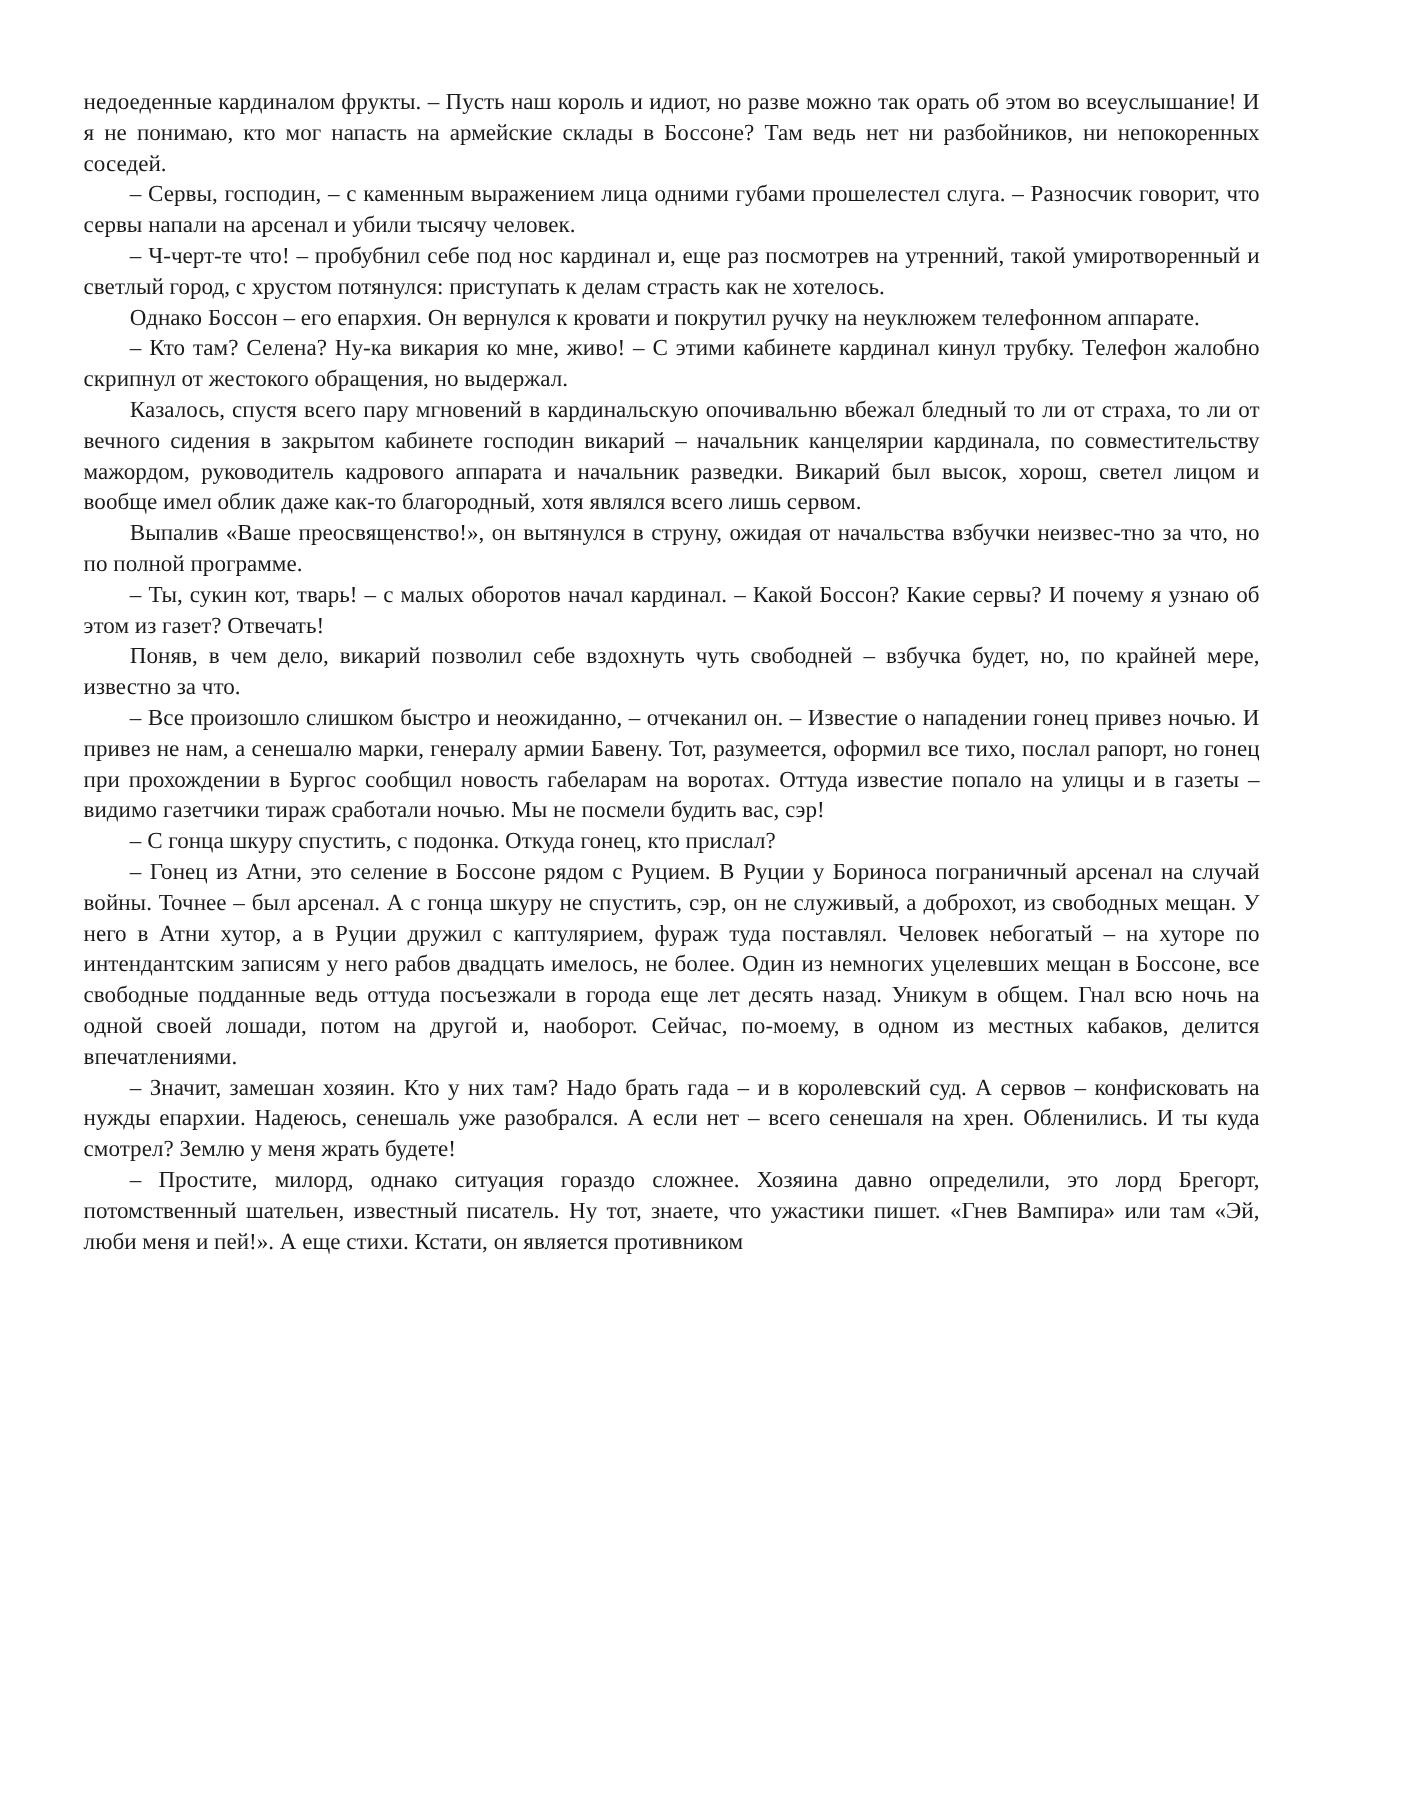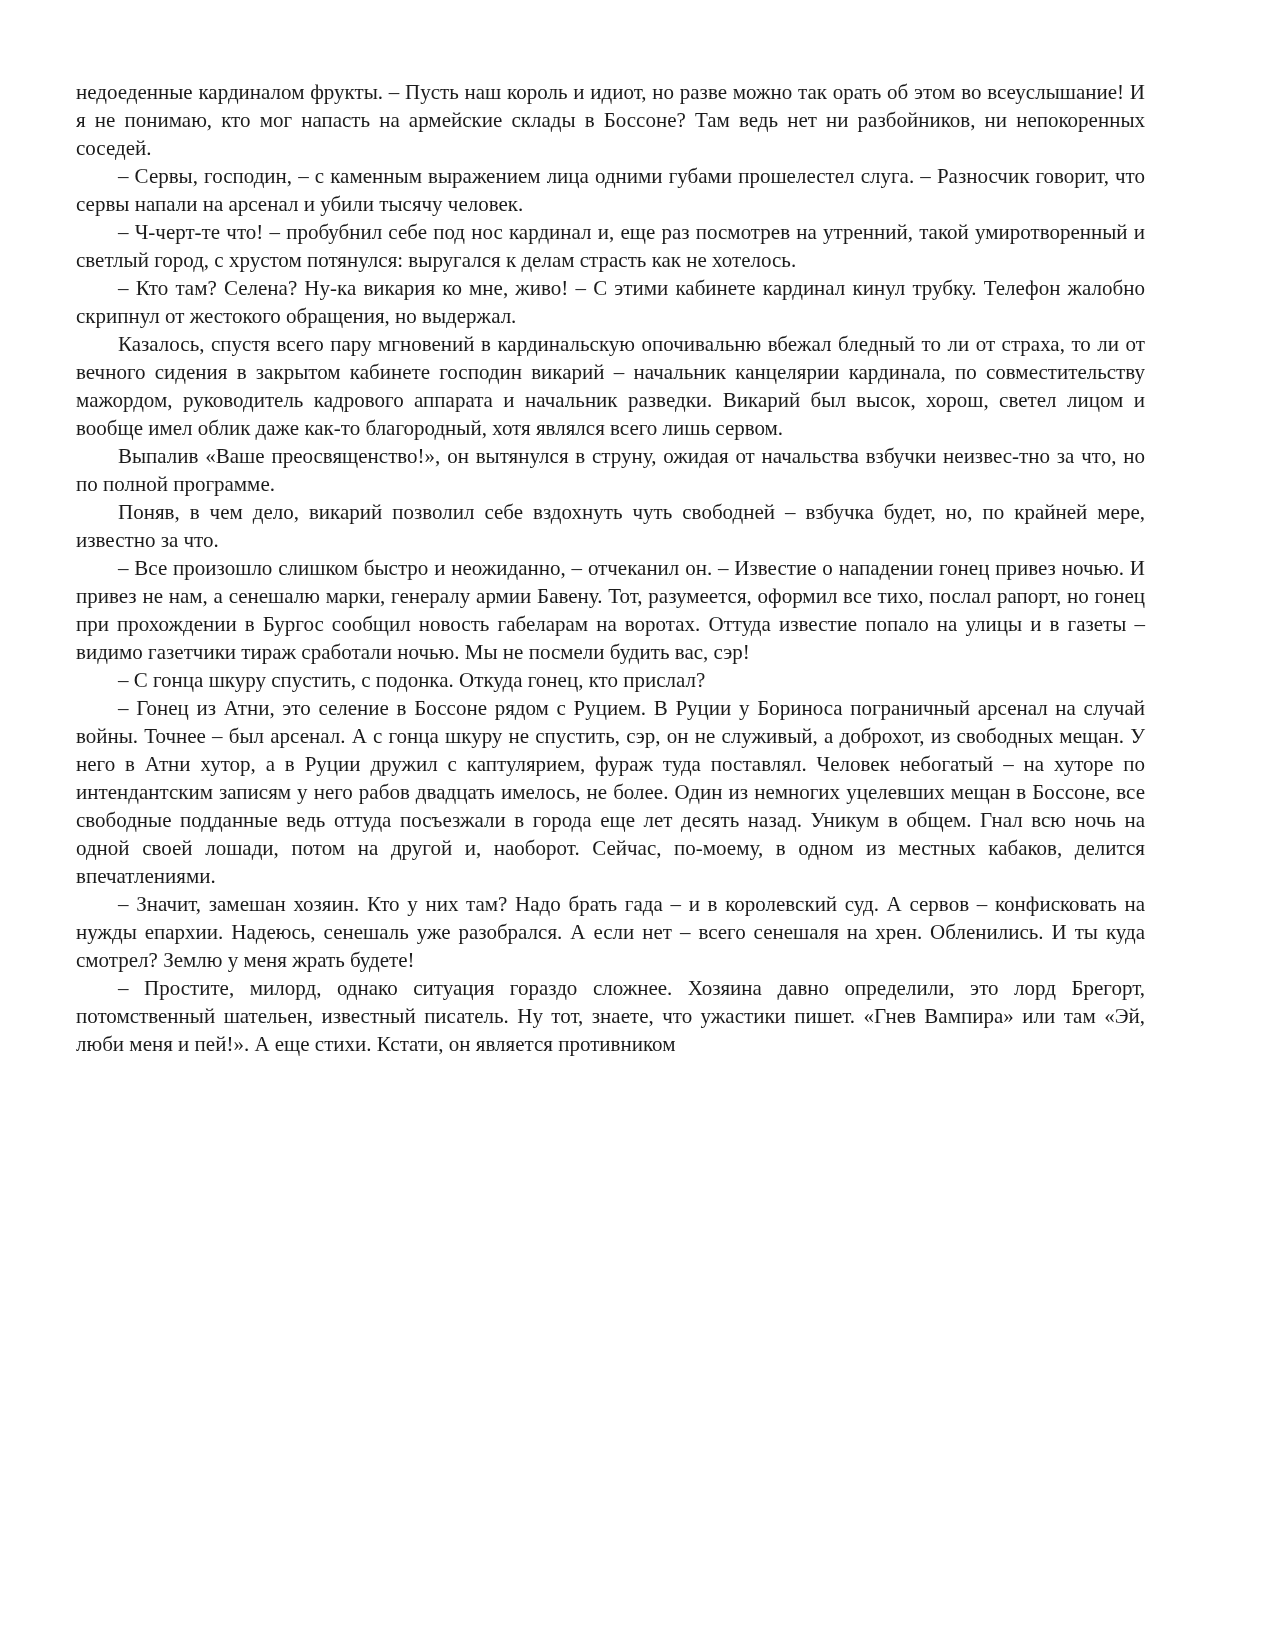--- a/index.html
+++ b/index.html
@@ -32,24 +32,26 @@
     text-indent: 42px;
   }
 </style>
 </head>
 <body>
 
 <div class="page">
   <div class="text-block" id="text-container">
       <p>недоеденные кардиналом фрукты. – Пусть наш король и идиот, но разве можно так орать об этом во всеуслышание! И я не понимаю, кто мог напасть на армейские склады в Боссоне? Там ведь нет ни разбойников, ни непокоренных соседей.</p>
       <p class="indented">– Сервы, господин, – с каменным выражением лица одними губами прошелестел слуга. – Разносчик говорит, что сервы напали на арсенал и убили тысячу человек.</p>
-      <p class="indented">– Ч-черт-те что! – пробубнил себе под нос кардинал и, еще раз посмотрев на утренний, такой умиротворенный и светлый город, с хрустом потянулся: выругался к делам страсть как не хотелось.</p>
+      <p class="indented">– Ч-черт-те что! – пробубнил себе под нос кардинал и, еще раз посмотрев на утренний, такой умиротворенный и светлый город, с хрустом потянулся: приступать к делам страсть как не хотелось.</p>
+      <p class="indented">Однако Боссон – его епархия. Он вернулся к кровати и покрутил ручку на неуклюжем телефонном аппарате.</p>
       <p class="indented">– Кто там? Селена? Ну-ка викария ко мне, живо! – С этими кабинете кардинал кинул трубку. Телефон жалобно скрипнул от жестокого обращения, но выдержал.</p>
       <p class="indented">Казалось, спустя всего пару мгновений в кардинальскую опочивальню вбежал бледный то ли от страха, то ли от вечного сидения в закрытом кабинете господин викарий – начальник канцелярии кардинала, по совместительству мажордом, руководитель кадрового аппарата и начальник разведки. Викарий был высок, хорош, светел лицом и вообще имел облик даже как-то благородный, хотя являлся всего лишь сервом.</p>
       <p class="indented">Выпалив «Ваше преосвященство!», он вытянулся в струну, ожидая от начальства взбучки неизвес-тно за что, но по полной программе.</p>
+      <p class="indented">– Ты, сукин кот, тварь! – с малых оборотов начал кардинал. – Какой Боссон? Какие сервы? И почему я узнаю об этом из газет? Отвечать!</p>
       <p class="indented">Поняв, в чем дело, викарий позволил себе вздохнуть чуть свободней – взбучка будет, но, по крайней мере, известно за что.</p>
       <p class="indented">– Все произошло слишком быстро и неожиданно, – отчеканил он. – Известие о нападении гонец привез ночью. И привез не нам, а сенешалю марки, генералу армии Бавену. Тот, разумеется, оформил все тихо, послал рапорт, но гонец при прохождении в Бургос сообщил новость габеларам на воротах. Оттуда известие попало на улицы и в газеты – видимо газетчики тираж сработали ночью. Мы не посмели будить вас, сэр!</p>
       <p class="indented">– С гонца шкуру спустить, с подонка. Откуда гонец, кто прислал?</p>
       <p class="indented">– Гонец из Атни, это селение в Боссоне рядом с Руцием. В Руции у Бориноса пограничный арсенал на случай войны. Точнее – был арсенал. А с гонца шкуру не спустить, сэр, он не служивый, а доброхот, из свободных мещан. У него в Атни хутор, а в Руции дружил с каптулярием, фураж туда поставлял. Человек небогатый – на хуторе по интендантским записям у него рабов двадцать имелось, не более. Один из немногих уцелевших мещан в Боссоне, все свободные подданные ведь оттуда посъезжали в города еще лет десять назад. Уникум в общем. Гнал всю ночь на одной своей лошади, потом на другой и, наоборот. Сейчас, по-моему, в одном из местных кабаков, делится впечатлениями.</p>
       <p class="indented">– Значит, замешан хозяин. Кто у них там? Надо брать гада – и в королевский суд. А сервов – конфисковать на нужды епархии. Надеюсь, сенешаль уже разобрался. А если нет – всего сенешаля на хрен. Обленились. И ты куда смотрел? Землю у меня жрать будете!</p>
       <p class="indented">– Простите, милорд, однако ситуация гораздо сложнее. Хозяина давно определили, это лорд Брегорт, потомственный шательен, известный писатель. Ну тот, знаете, что ужастики пишет. «Гнев Вампира» или там «Эй, люби меня и пей!». А еще стихи. Кстати, он является противником</p>
     </div>
 </div>
 
 </body></html>

